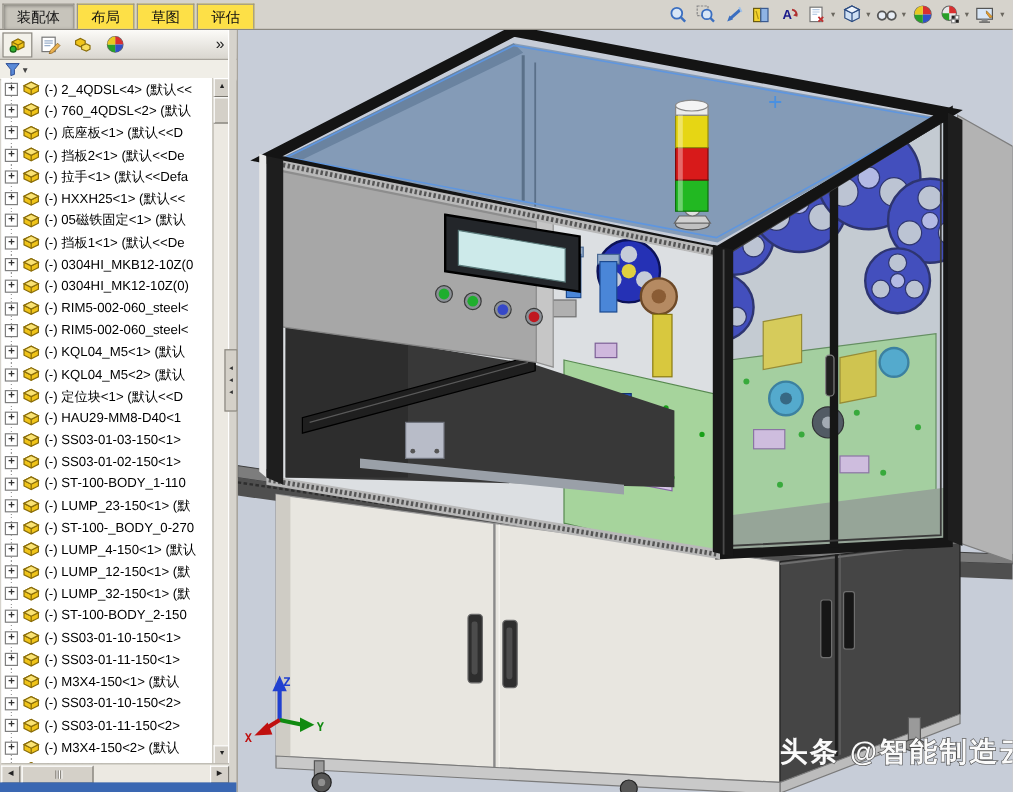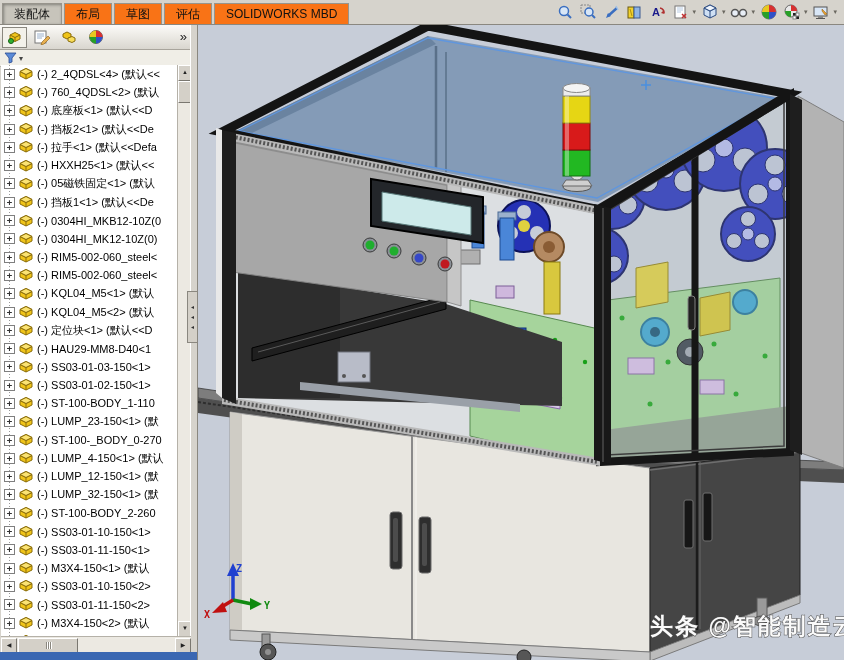--- a/index.html
+++ b/index.html
@@ -3,21 +3,21 @@
 <meta charset="utf-8">
 <style>
   html,body{margin:0;padding:0;}
   body{width:844px;height:660px;position:relative;overflow:hidden;
        background:#d6d3cc;font-family:"Liberation Sans","DejaVu Sans",sans-serif;
        -webkit-font-smoothing:antialiased;}
   
   .cmdbar{position:absolute;left:0;top:0;width:844px;height:24px;background:#d6d3cc;
           border-bottom:1px solid #8a877f;display:flex;align-items:flex-end;z-index:30;}
   .tab{height:20px;line-height:20px;padding:0 11px;font-size:12px;color:#111;
-       border:1px solid #97948c;border-bottom:none;background:#f97316;margin-left:2px;white-space:nowrap;}
+       border:1px solid #97948c;border-bottom:none;background:#fde047;margin-left:2px;white-space:nowrap;}
   .tab.active{background:#c7c4bb;box-shadow:inset 1px 1px 3px rgba(0,0,0,.35);}
   .viewtools{position:absolute;right:6px;top:0;height:24px;display:flex;align-items:center;gap:3px;}
   .vbtn{width:20px;height:20px;display:flex;align-items:center;justify-content:center;}
   .dd{font-size:7px;color:#6a675f;margin:0 1px 0 -1px;}
   
   .panel{position:absolute;left:0;top:25px;width:197px;bottom:0;background:#d6d3cc;
          border-right:1px solid #8a877f;z-index:20;}
   .phead{height:22px;display:flex;align-items:center;gap:2px;padding:1px 2px;
          background:linear-gradient(#fcfbf8,#d9d6cf);border-bottom:1px solid #a8a49c;}
   .ptab{width:23px;height:19px;display:flex;align-items:center;justify-content:center;border:1px solid transparent;}
@@ -61,21 +61,20 @@
   .triadlbl{font:bold 10px "DejaVu Sans Mono",monospace;}
 </style>
 </head>
 <body>
 
 <div class="cmdbar">
   <div class="tab active">装配体</div>
   <div class="tab">布局</div>
   <div class="tab">草图</div>
   <div class="tab">评估</div>
-  <div class="tab">SOLIDWORKS MBD</div>
 
   <div class="viewtools">
     <div class="vbtn">
       <svg width="17" height="17">
           <circle cx="7" cy="7" r="4.5" fill="#d8e6f6" stroke="#3a6ec0" stroke-width="1.5"></circle>
           <line x1="10.5" y1="10.5" x2="14" y2="14" stroke="#3a6ec0" stroke-width="2"></line>
         </svg>
     </div>
     <div class="vbtn">
       <svg width="17" height="17">
@@ -496,21 +495,21 @@
       <div class="trow">
     <span class="tplus">+</span>
     <span class="ticon">
       <svg width="16" height="14" viewBox="0 0 16 14">
             <path d="M2 4.5 L8 1.5 L14 4.5 L14 9 L8 12 L2 9 Z" fill="#f0c419" stroke="#8a6d0a"></path>
             <path d="M2 4.5 L8 7.5 L14 4.5" fill="none" stroke="#8a6d0a"></path>
             <path d="M8 7.5 V12" stroke="#8a6d0a"></path>
             <path d="M2 4.5 L8 1.5 L14 4.5 L8 7.5 Z" fill="#fbe372" stroke="#8a6d0a"></path>
           </svg>
     </span>
-    <span class="tlabel">(-) ST-100-BODY_2-260</span>
+    <span class="tlabel">(-) ST-100-BODY_2-150</span>
   </div>
       <div class="trow">
     <span class="tplus">+</span>
     <span class="ticon">
       <svg width="16" height="14" viewBox="0 0 16 14">
             <path d="M2 4.5 L8 1.5 L14 4.5 L14 9 L8 12 L2 9 Z" fill="#f0c419" stroke="#8a6d0a"></path>
             <path d="M2 4.5 L8 7.5 L14 4.5" fill="none" stroke="#8a6d0a"></path>
             <path d="M8 7.5 V12" stroke="#8a6d0a"></path>
             <path d="M2 4.5 L8 1.5 L14 4.5 L8 7.5 Z" fill="#fbe372" stroke="#8a6d0a"></path>
           </svg>

